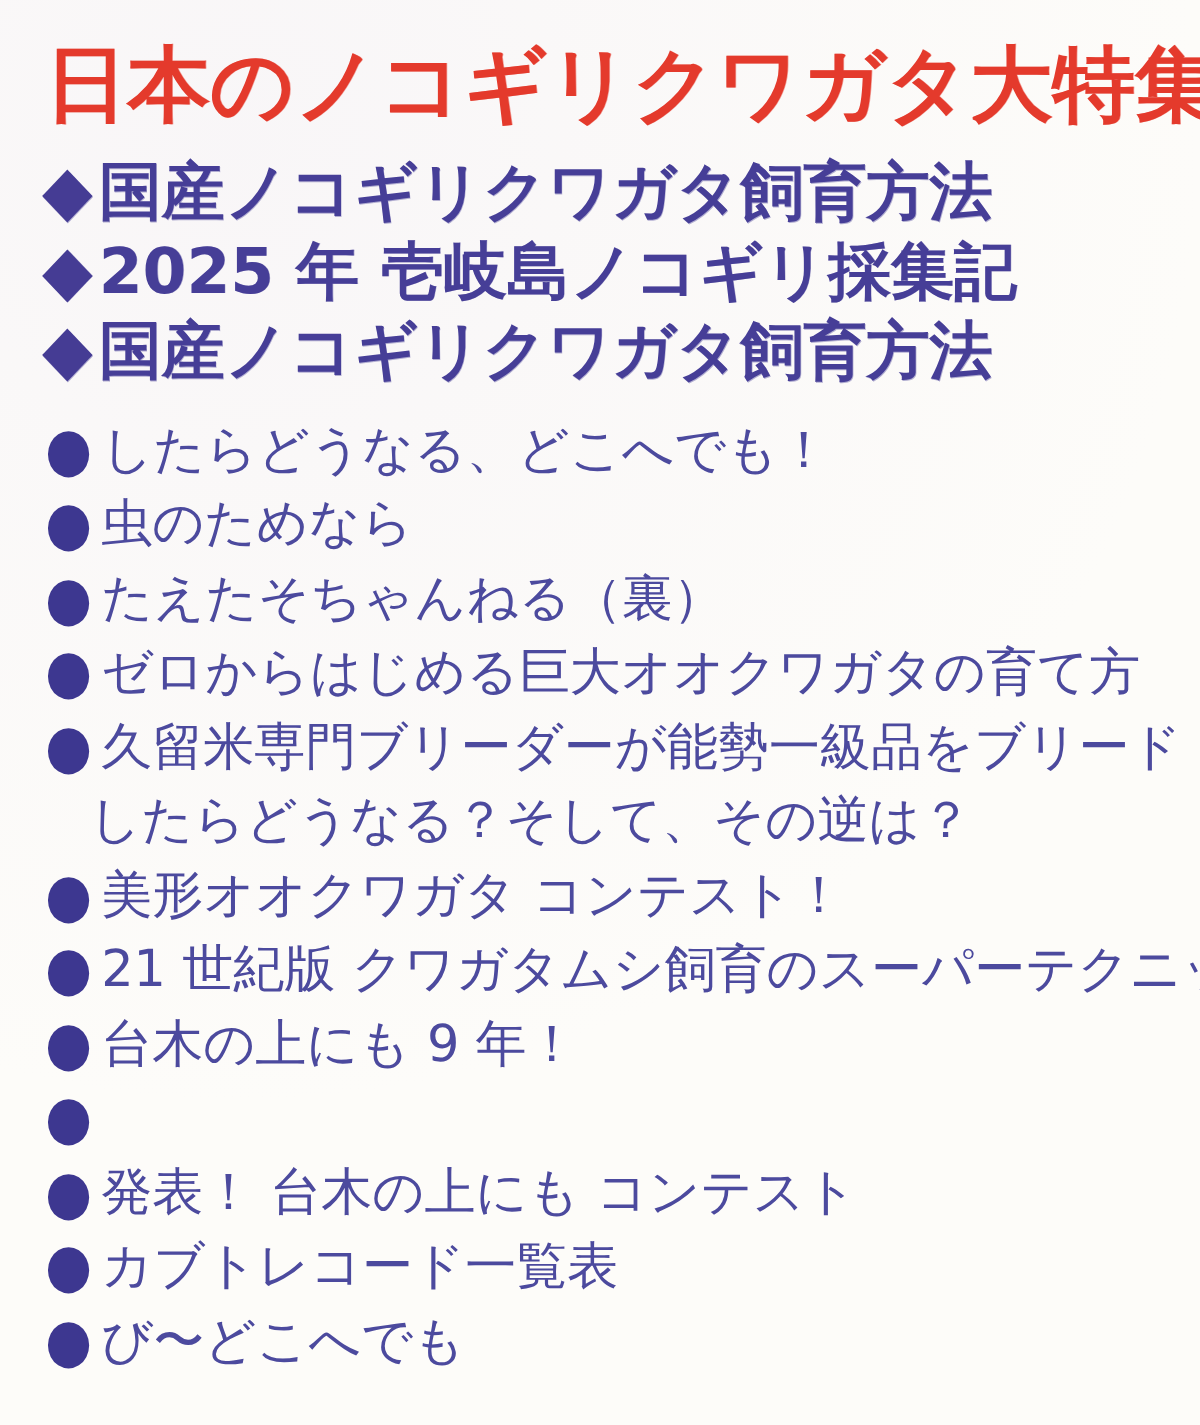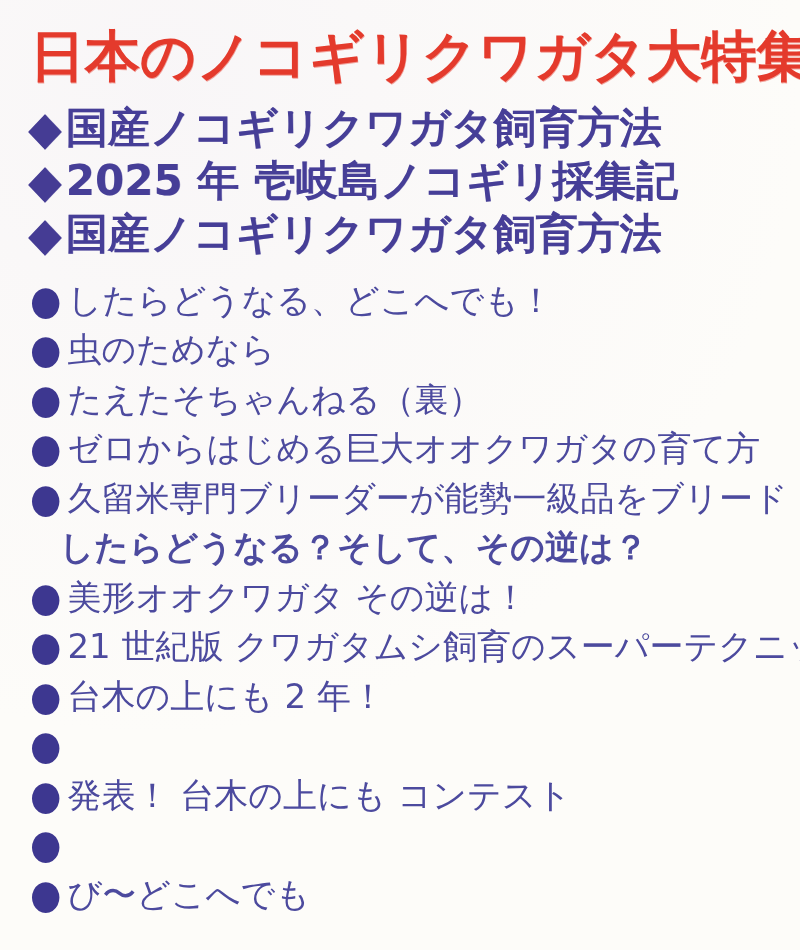--- a/index.html
+++ b/index.html
@@ -82,21 +82,20 @@
     margin-right: 6px;
     transform: scaleY(1.12);
     flex: 0 0 auto;
   }
   .articles .text {
     display: block;
   }
   .articles .cont {
     display: block;
     margin-left: -8px;
-    font-weight: bold;
   }
 </style>
 </head>
 <body>
 
 <div class="page">
 
   <h1 class="headline">日本のノコギリクワガタ大特集!!</h1>
 
   <ul class="features">
@@ -133,39 +132,40 @@
     </li>
     <li>
       <span class="marker">●</span>
       <span class="text">
         <span>久留米専門ブリーダーが能勢一級品をブリード</span>
         <span class="cont">したらどうなる？そして、その逆は？</span>
       </span>
     </li>
     <li>
       <span class="marker">●</span>
-      <span class="text">美形オオクワガタ その逆は！</span>
+      <span class="text">美形オオクワガタ コンテスト！</span>
     </li>
     <li>
       <span class="marker">●</span>
       <span class="text"> 21 世紀版 クワガタムシ飼育のスーパーテクニック</span>
     </li>
     <li>
       <span class="marker">●</span>
-      <span class="text">台木の上にも 2 年！</span>
+      <span class="text">台木の上にも 9 年！</span>
     </li>
     <li>
       <span class="marker">●</span>
     </li>
     <li>
       <span class="marker">●</span>
       <span class="text">発表！ 台木の上にも コンテスト</span>
     </li>
     <li>
       <span class="marker">●</span>
+      <span class="text">カブトレコード一覧表</span>
     </li>
     <li>
       <span class="marker">●</span>
       <span class="text">び〜どこへでも</span>
     </li>
   </ul>
 
 </div>
 
 </body></html>

